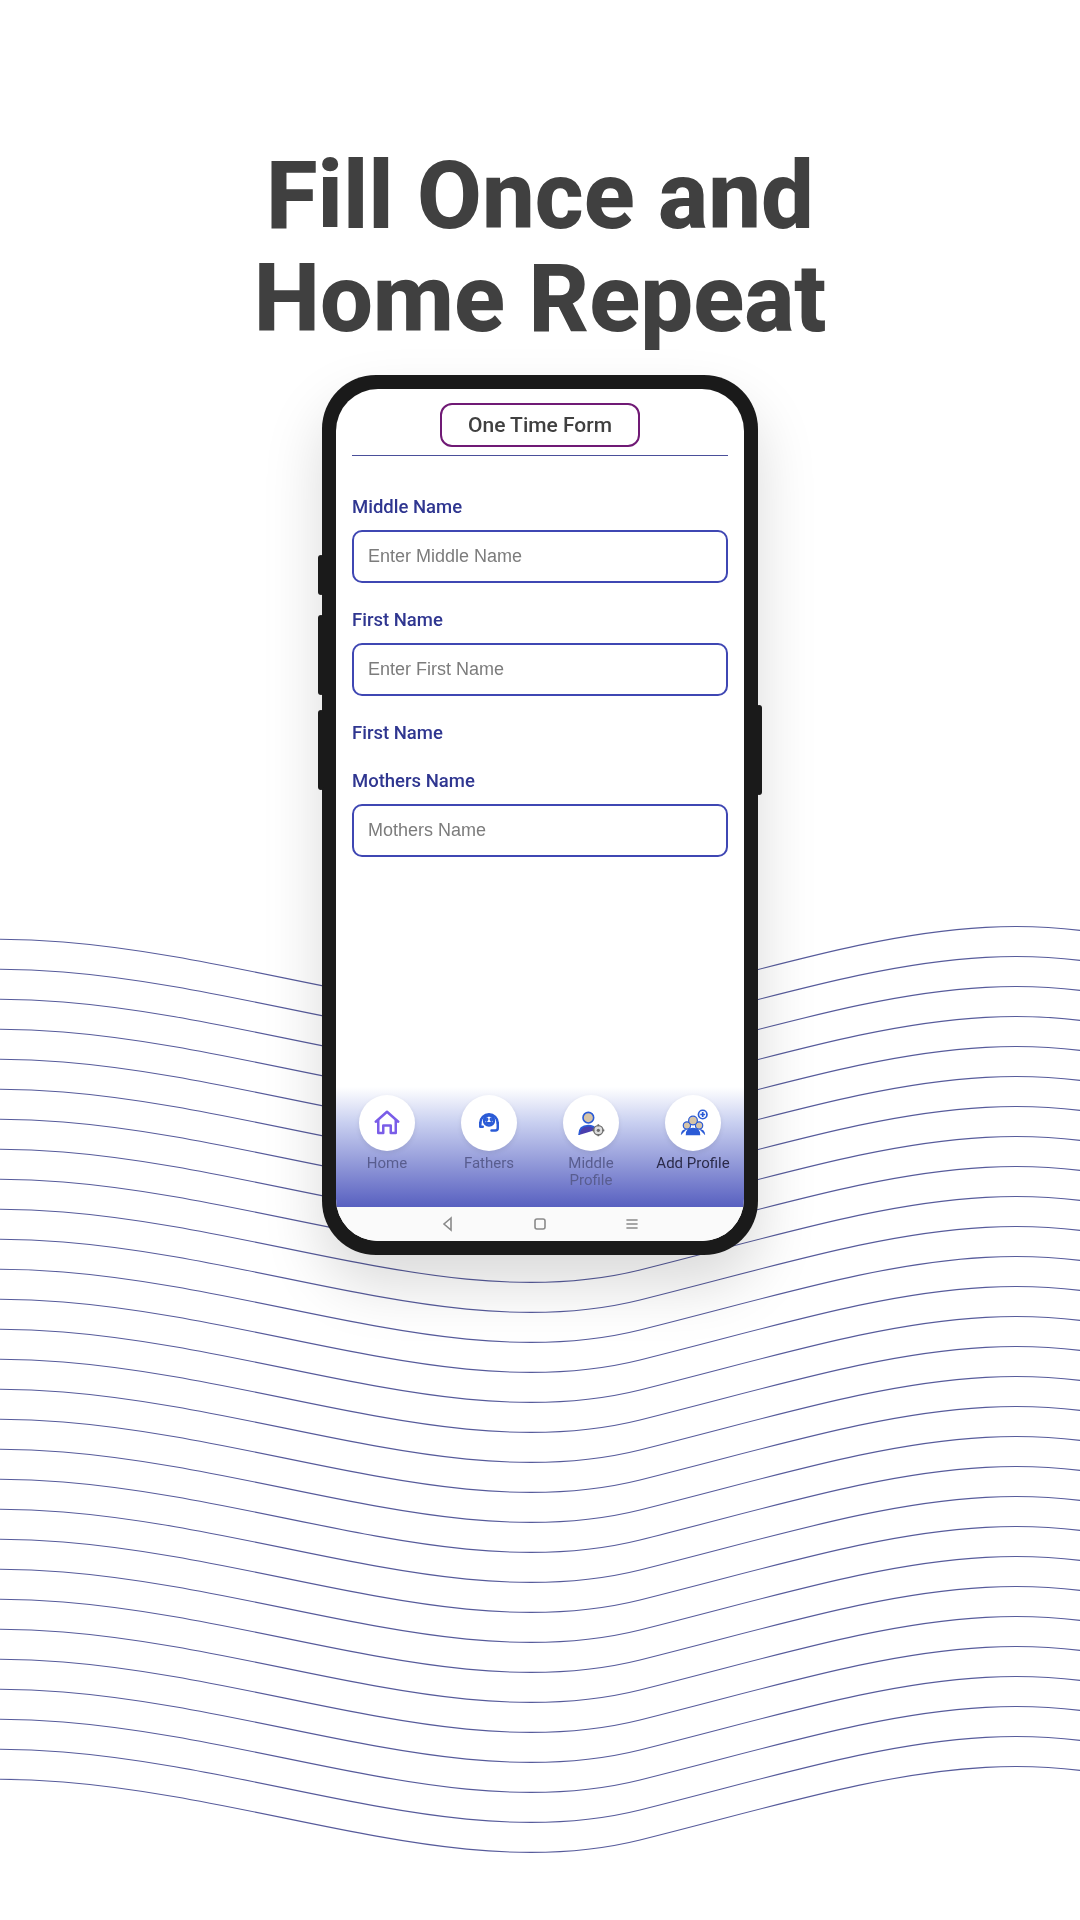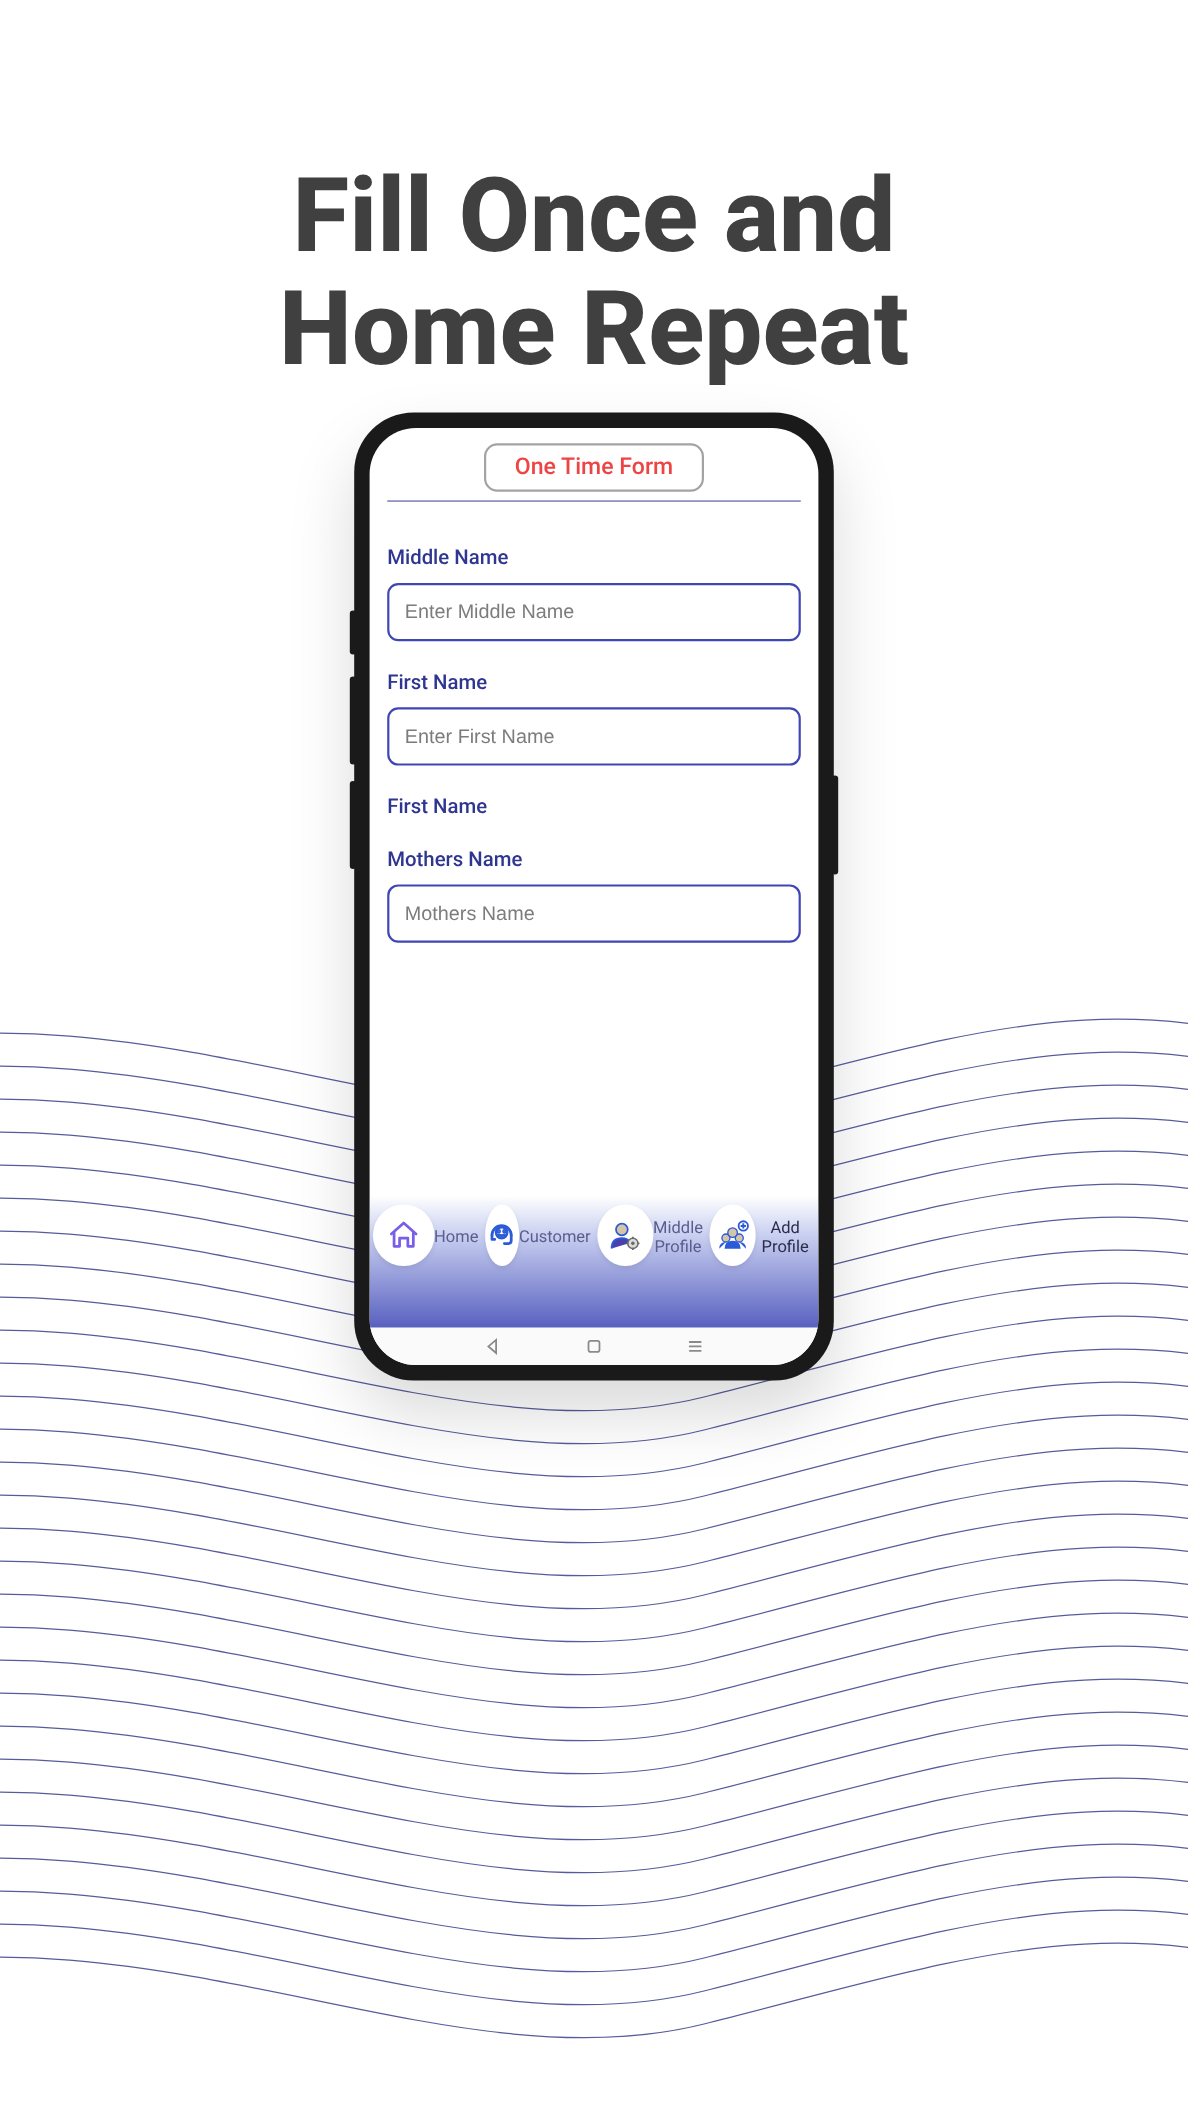--- a/index.html
+++ b/index.html
@@ -58,24 +58,24 @@
     flex-direction: column;
     position: relative;
   }
 
   .form-title-wrap {
     padding: 14px 16px 8px;
     text-align: center;
   }
   .form-title {
     display: inline-block;
-    border: 2px solid #a3a3a3;
+    border: 2px solid #701a75;
     border-radius: 12px;
     padding: 8px 26px;
-    color: #ef4444;
+    color: #404040;
     font-size: 21px;
     font-weight: 500;
   }
   .hr {
     border: 0;
     border-top: 1px solid #4a4f9a;
     margin: 0 16px 18px;
   }
 
   .form-body {
@@ -114,21 +114,21 @@
     left: 0; right: 0; bottom: 34px;
     height: 120px;
     background: linear-gradient(to bottom, rgba(255,255,255,0.0), #c8cff0 30%, #5860c0);
     display: flex;
     justify-content: space-around;
     align-items: flex-start;
     padding-top: 8px;
   }
   .nav-item {
     display: flex;
-    flex-direction: row;
+    flex-direction: column;
     align-items: center;
     width: 96px;
     cursor: pointer;
   }
   .nav-circle {
     width: 56px;
     height: 56px;
     border-radius: 50%;
     background: #fff;
     display: flex;
@@ -270,21 +270,21 @@
           <svg width="30" height="30" viewBox="0 0 24 24" fill="none" stroke="#2b5bd6" stroke-width="2" stroke-linecap="round" stroke-linejoin="round">
             <circle cx="12" cy="10" r="4"></circle>
             <circle cx="10" cy="9" r="0.6" fill="#2b5bd6"></circle>
             <circle cx="14" cy="9" r="0.6" fill="#2b5bd6"></circle>
             <path d="M10 11.5 Q12 13 14 11.5"></path>
             <path d="M5 12 a7 7 0 0 1 14 0"></path>
             <path d="M5 12 v3 h2"></path>
             <path d="M19 12 v4 q0 2 -2 2 h-3"></path>
           </svg>
         </div>
-        <div class="nav-label">Customer</div>
+        <div class="nav-label">Fathers</div>
       </div>
 
       <div class="nav-item">
         <div class="nav-circle">
           <svg width="32" height="32" viewBox="0 0 24 24">
             <circle cx="10" cy="8" r="4" fill="#d6c4a8" stroke="#2b5bd6" stroke-width="1.2"></circle>
             <path d="M3 21 q0 -7 7 -7 q4 0 6 3" fill="#4a3fae" stroke="#2b5bd6" stroke-width="1.2"></path>
             <circle cx="17.5" cy="17.5" r="3.5" fill="#dcdcdc" stroke="#6b6b6b" stroke-width="1"></circle>
             <circle cx="17.5" cy="17.5" r="1.2" fill="#6b6b6b"></circle>
             <g stroke="#6b6b6b" stroke-width="1.2">

